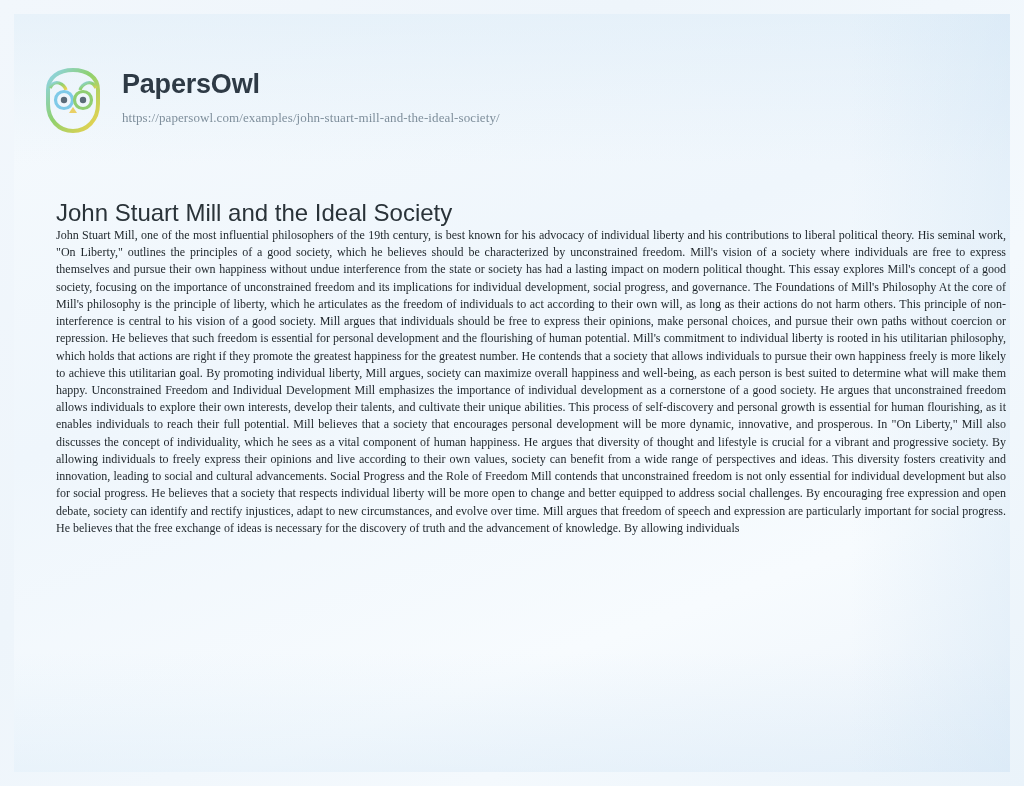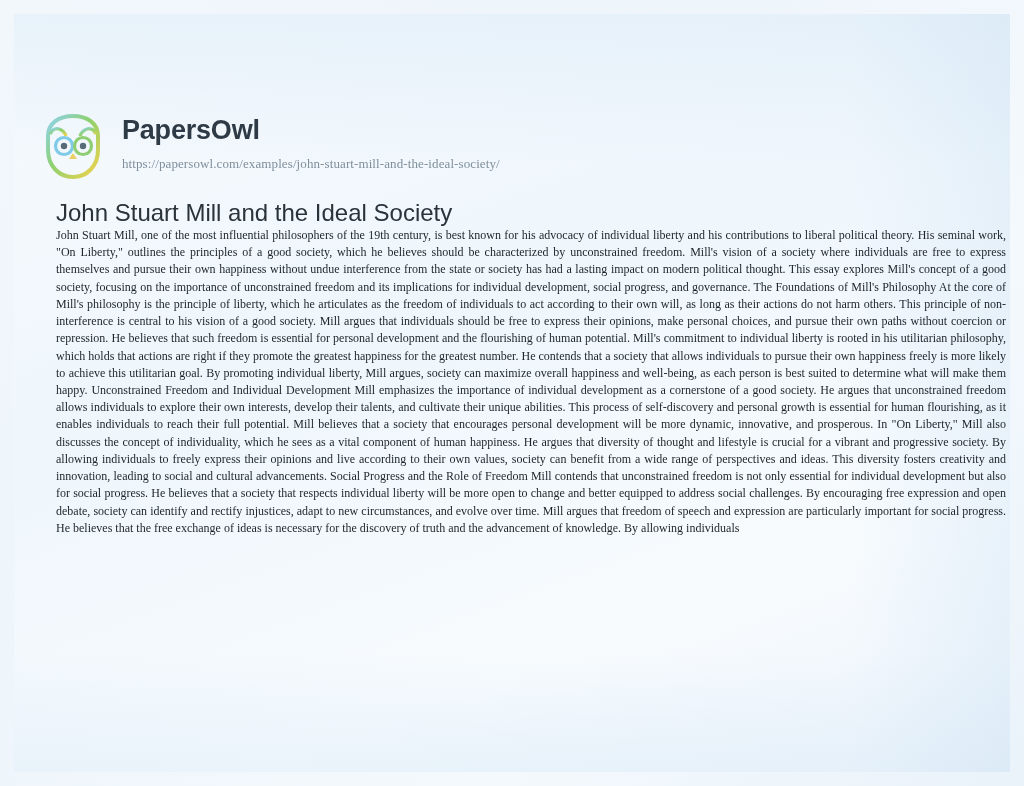--- a/index.html
+++ b/index.html
@@ -32,21 +32,20 @@
   }
   
   .header {
     position: absolute;
     left: 28px;
     top: 48px;
     width: 930px;
     height: 86px;
     display: flex;
     align-items: flex-start;
-    margin-top: 46px;
   }
   .logo-mark {
     position: relative;
     width: 62px;
     height: 66px;
     flex: 0 0 62px;
     margin-top: 6px;
   }
   .logo-mark svg { display: block; }
   .brand-block {

